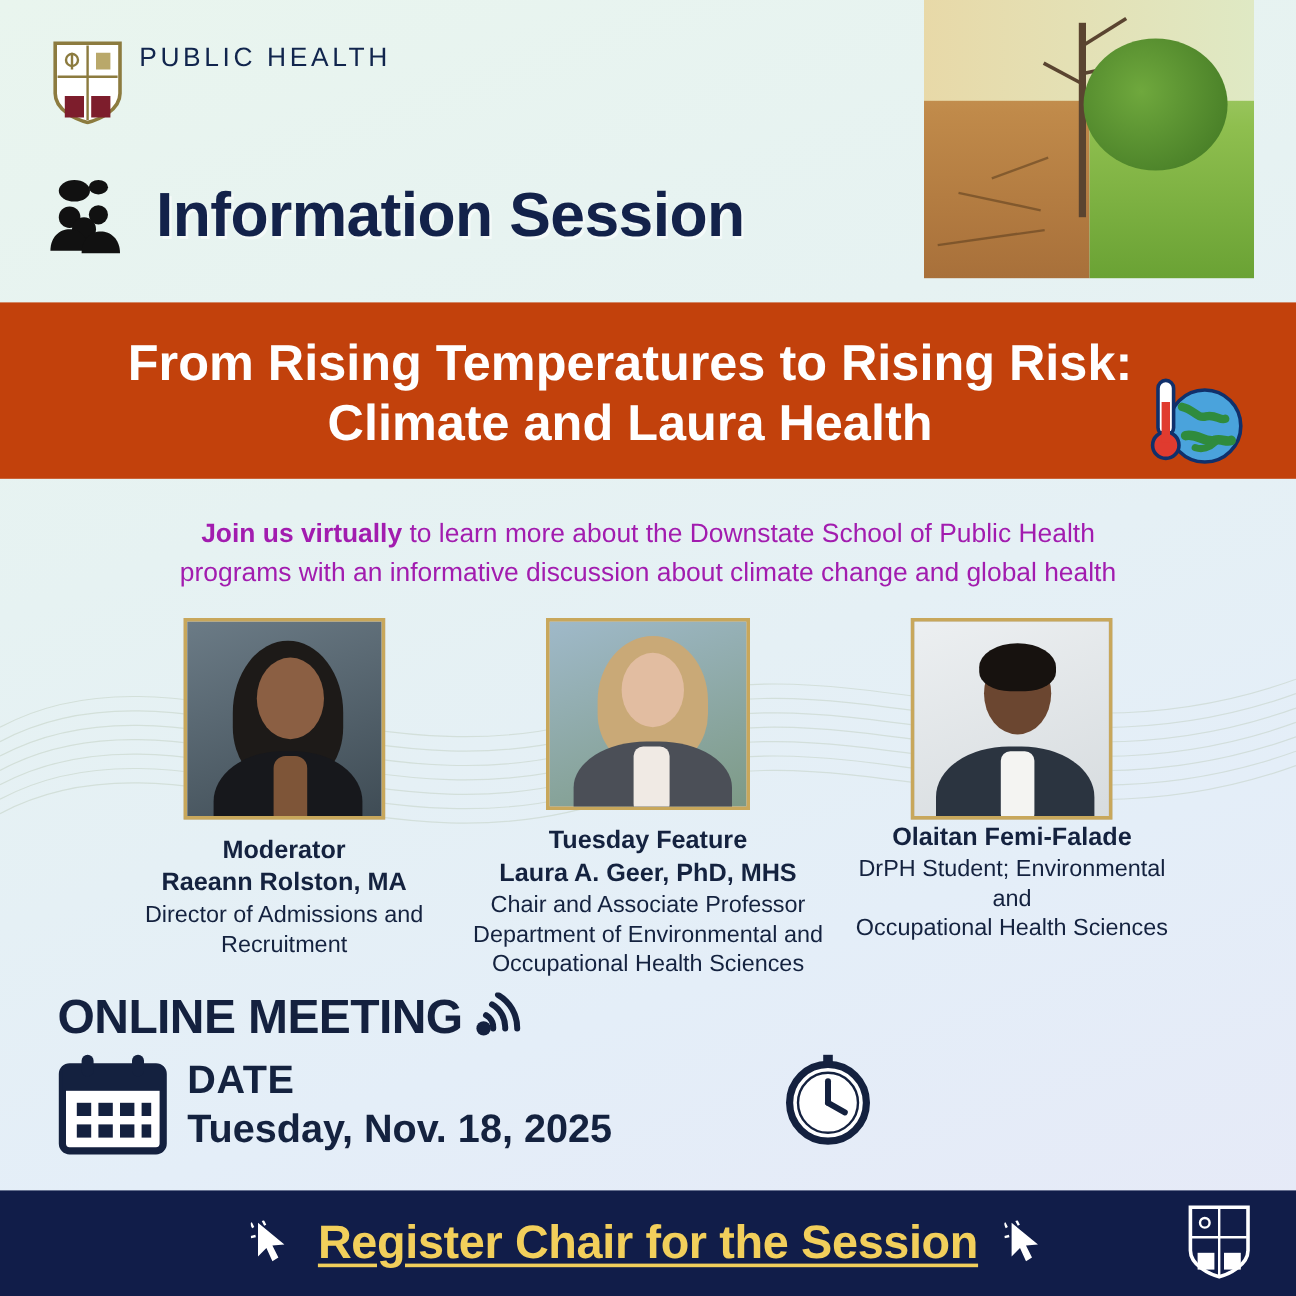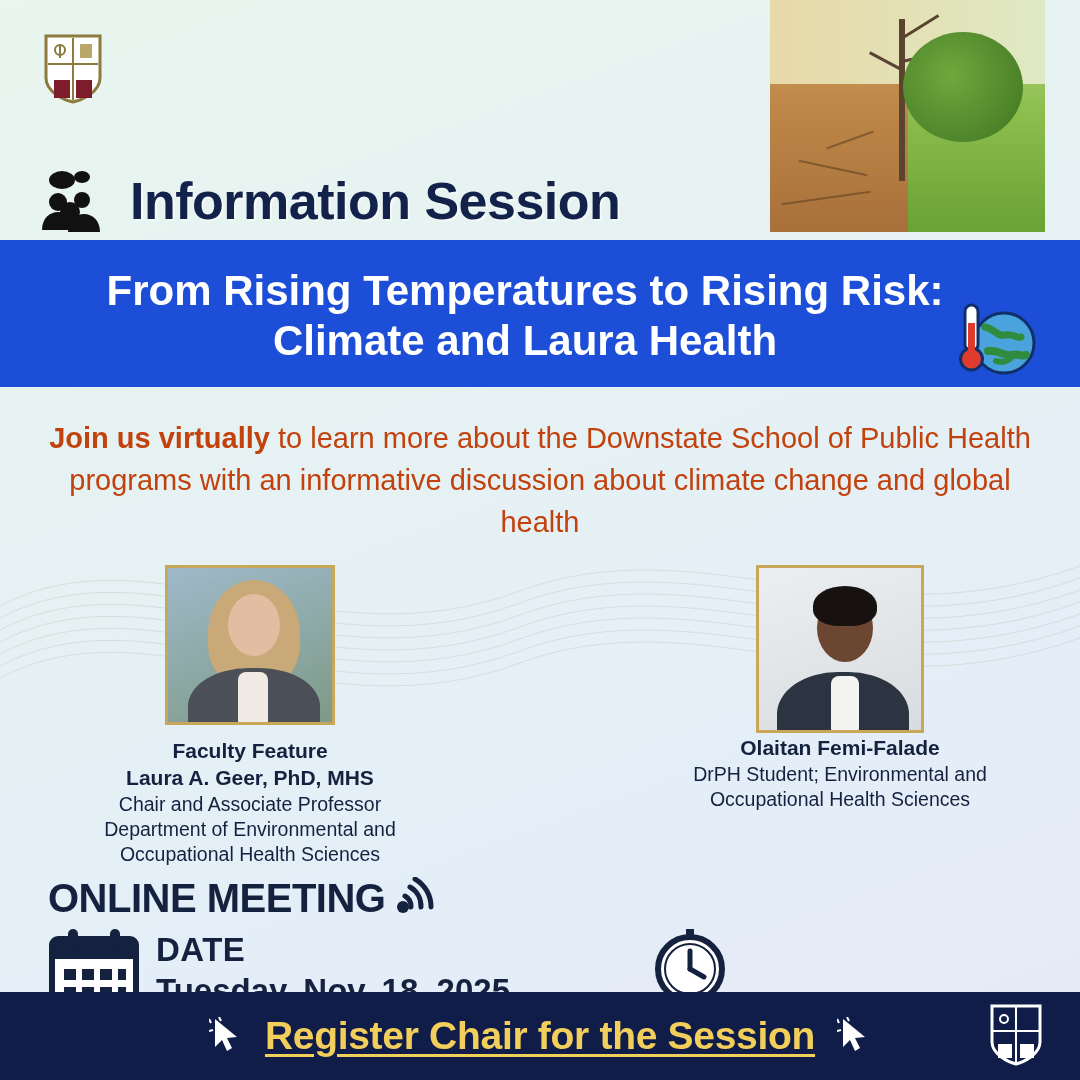--- a/index.html
+++ b/index.html
@@ -25,53 +25,54 @@
     font-family: "Liberation Serif", serif;
     font-size: 44px; letter-spacing: 2px; font-weight: 400; color: #3b3b30; line-height: 1;
   }
   .logo-sub1, .logo-sub2 {
     font-family: "Liberation Sans", sans-serif;
     font-size: 22px; letter-spacing: 3px; color: #11254d; font-weight: 500; text-align: center;
   }
   .logo-sub1 { margin-top: 9px; }
   .logo-sub2 { margin-top: 5px; }
 
-  .info-row { position: absolute; left: 38px; top: 168px; display: flex; align-items: center; gap: 14px; }
+  .info-row { position: absolute; left: 38px; top: 147px; display: flex; align-items: center; gap: 14px; }
   .info-title {
     font-size: 52px; font-weight: bold; color: #13224a; letter-spacing: -.5px;
     text-shadow: 2px 2px 0 rgba(255,255,255,.55);
   }
 
   .hero-photo {
     position: absolute; right: 35px; top: 0; width: 275px; height: 232px;
     overflow: hidden; border: 0;
   }
   .hero-left, .hero-right { position: absolute; top: 0; height: 100%; }
   .hero-left { left: 0; width: 50%; background: linear-gradient(#cfa96a 0%, #c08a4a 40%, #a8703a 100%); }
   .hero-right { right: 0; width: 50%; background: linear-gradient(#bcd88f 0%, #8fbf4f 45%, #6aa234 100%); }
   .hero-sky { position: absolute; left: 0; top: 0; width: 100%; height: 36%; background: linear-gradient(90deg,#e8d9a8,#dfe9c4); }
   .hero-tree { position: absolute; left: 47%; top: 8%; width: 6px; height: 70%; background: #5a4430; }
   .hero-branch { position: absolute; background: #5a4430; transform-origin: left bottom; }
   .hero-canopy { position: absolute; right: 8%; top: 14%; width: 120px; height: 110px; border-radius: 50%; background: radial-gradient(circle at 40% 40%, #6fa83d, #3f7522); }
   .hero-crack { position: absolute; background: rgba(90,60,30,.55); }
 
   
   .title-band {
-    background: #1d4ed8; color: #fff; padding: 26px 0 22px;
+    background: #c2410c; color: #fff; padding: 26px 0 22px;
     position: relative;
+    margin-top: 12px;
   }
   .title-band h1 {
     font-size: 42px; line-height: 1.18; text-align: center; font-weight: bold;
     padding: 0 70px 0 40px;
   }
   .globe-icon { position: absolute; right: 38px; bottom: 6px; width: 90px; height: 82px; }
 
   
   .intro { text-align: center; margin-top: 30px; padding: 0 32px; }
-  .intro p { font-size: 29px; line-height: 1.45; color: #c2410c; }
+  .intro p { font-size: 22px; line-height: 1.45; color: #a21caf; }
   .intro b { font-weight: bold; }
 
   
   .people { position: relative; display: flex; justify-content: space-between; padding: 22px 90px 0; }
   .person { width: 300px; text-align: center; }
   .person.mid { width: 320px; }
   .photo {
     width: 168px; height: 168px; margin: 0 auto; border: 3px solid #c8a75b; background: #c8cdd2;
     overflow: hidden; position: relative;
   }
@@ -129,20 +130,21 @@
       <path d="M2 2 H56 V44 C56 58 38 66 29 68 C20 66 2 58 2 44 Z" fill="#fff" stroke="#8c7b3f" stroke-width="3"></path>
       <path d="M29 4 V66" stroke="#8c7b3f" stroke-width="2"></path>
       <path d="M4 30 H54" stroke="#8c7b3f" stroke-width="2"></path>
       <path d="M10 46 H26 V64 H10 Z" fill="#7d1d2c"></path>
       <path d="M32 46 H48 V64 H32 Z" fill="#7d1d2c"></path>
       <circle cx="16" cy="16" r="5" fill="none" stroke="#8c7b3f" stroke-width="2"></circle>
       <path d="M16 10 V24" stroke="#8c7b3f" stroke-width="2"></path>
       <path d="M36 10 h12 v14 h-12 z" fill="#b9a86a"></path>
     </svg>
     <div class="logo-text">
+      <div class="logo-sub2">PUBLIC HEALTH</div>
     </div>
   </div>
 
   <div class="info-row">
     <svg width="78" height="66" viewBox="0 0 78 66">
       <ellipse cx="24" cy="12" rx="13" ry="9" fill="#111"></ellipse>
       <ellipse cx="44" cy="9" rx="8" ry="6" fill="#111"></ellipse>
       <circle cx="20" cy="34" r="9" fill="#111"></circle>
       <circle cx="44" cy="32" r="8" fill="#111"></circle>
       <circle cx="32" cy="44" r="10" fill="#111"></circle>
@@ -185,30 +187,45 @@
 
 <div class="intro">
   <p>
     <b>Join us virtually</b><span> to learn more about the Downstate School of Public Health</span>
   </p>
   <p>programs with an informative discussion about climate change and global health</p>
 </div>
 
 <div class="people">
 
+  <div class="person">
+    <div class="photo">
+      <div class="ph-bg" style="background:linear-gradient(160deg,#6b7b86,#3f4c55);"></div>
+      <div class="ph-hair" style="left:38px;top:16px;width:92px;height:120px;background:#1d1a18;"></div>
+      <div class="ph-head" style="left:58px;top:30px;width:56px;height:68px;background:#8b5f43;"></div>
+      <div class="ph-body" style="left:22px;top:108px;width:124px;height:70px;background:#17181c;"></div>
+      <div style="position:absolute;left:72px;top:112px;width:28px;height:60px;background:#7e5538;border-radius:10px;"></div>
+    </div>
+    <div class="role">Moderator</div>
+    <div class="pname">Raeann Rolston, MA</div>
+    <div class="ptitle">
+      <span>Director of Admissions and</span><br>
+      <span>Recruitment</span>
+    </div>
+  </div>
 
   <div class="person mid">
     <div class="photo mid">
       <div class="ph-bg" style="background:linear-gradient(160deg,#9fb9c9,#7d9a86);"></div>
       <div class="ph-hair" style="left:40px;top:12px;width:92px;height:108px;background:#c9a977;"></div>
       <div class="ph-head" style="left:60px;top:26px;width:52px;height:62px;background:#e2bda1;"></div>
       <div class="ph-body" style="left:20px;top:100px;width:132px;height:64px;background:#4b4f57;"></div>
       <div style="position:absolute;left:70px;top:104px;width:30px;height:56px;background:#f0eae4;border-radius:8px;"></div>
     </div>
-    <div class="role">Faculty Feature</div>
+    <div class="role">Tuesday Feature</div>
     <div class="pname">Laura A. Geer, PhD, MHS</div>
     <div class="ptitle">
       <span>Chair and Associate Professor</span><br>
       <span>Department of Environmental and</span><br>
       <span>Occupational Health Sciences</span>
     </div>
   </div>
 
   <div class="person">
     <div class="photo">

